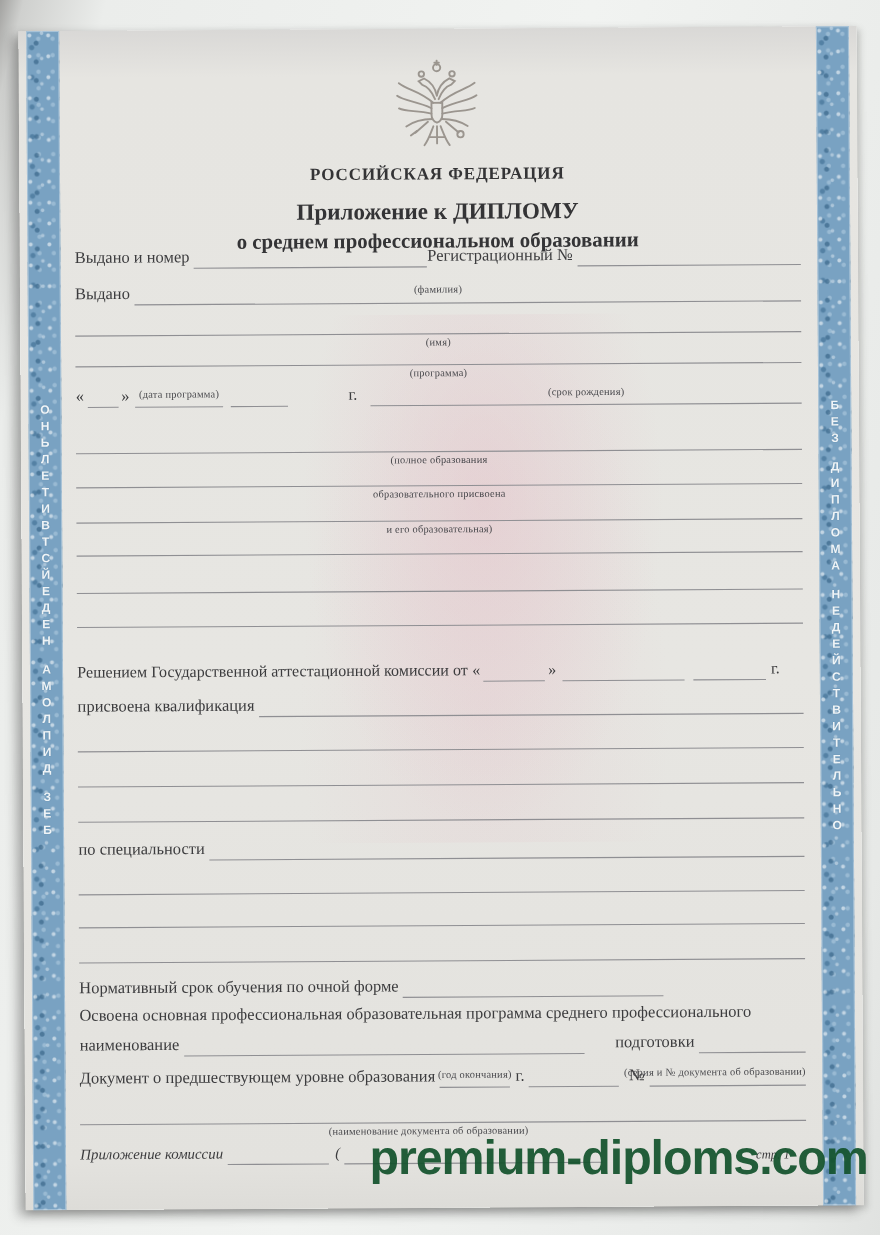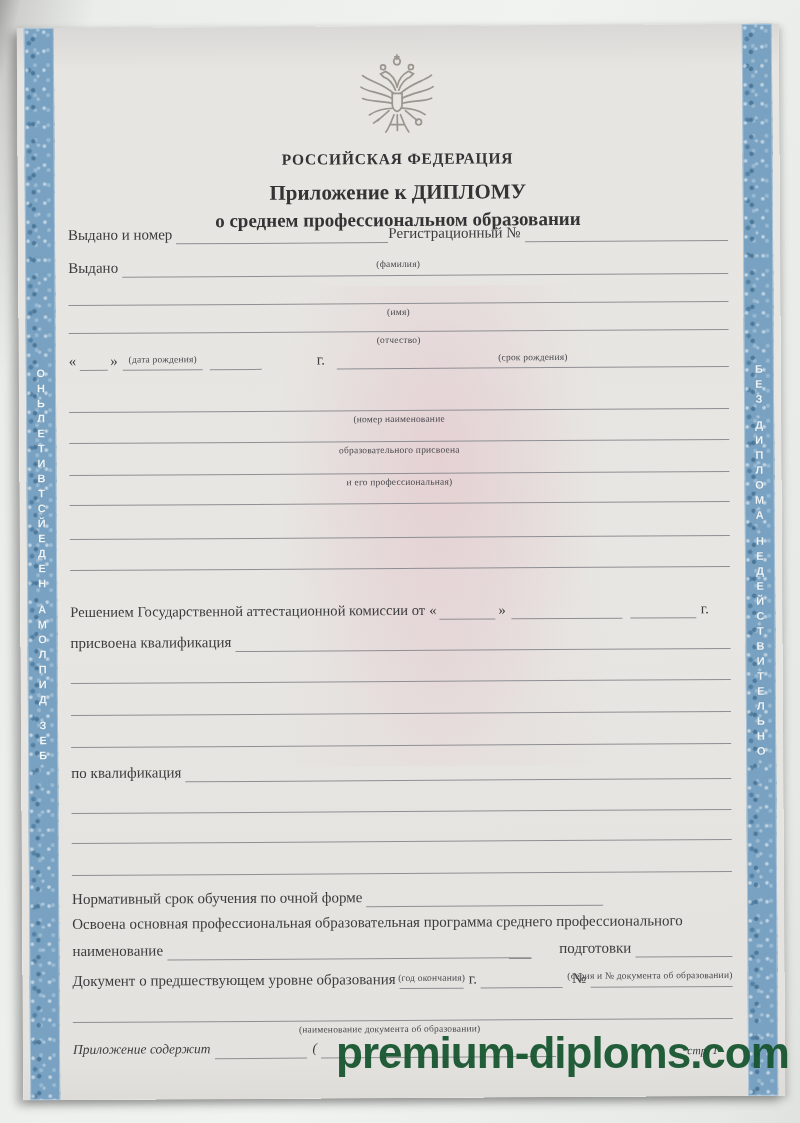--- a/index.html
+++ b/index.html
@@ -165,45 +165,45 @@
     <div class="row" style="top:230px">
       <span class="lbl">Выдано</span>
       <span class="fl grow"></span>
       <span class="cap">(фамилия)</span>
     </div>
 
     <div class="hr" style="top:277px">
       <span class="cap">(имя)</span>
     </div>
     <div class="hr" style="top:305px">
-      <span class="cap">(отчество)</span>
+      <span class="cap">(программа)</span>
     </div>
 
     <div class="row" style="top:323px">
       <span>«</span>
       <span class="fl" style="width:28px;margin:0 3px"></span>
       <span>»</span>
       <span class="fl" style="width:80px;margin-left:5px">
-        <span class="cap">(дата рождения)</span>
+        <span class="cap">(дата программа)</span>
       </span>
       <span class="fl" style="width:52px;margin-left:7px"></span>
       <span class="lbl" style="margin-left:55px">г.</span>
       <span class="fl grow" style="margin-left:8px">
         <span class="cap">(срок рождения)</span>
       </span>
     </div>
 
     <div class="hr" style="top:384px">
-      <span class="cap">(номер наименование</span>
+      <span class="cap">(полное образования</span>
     </div>
     <div class="hr" style="top:415px">
       <span class="cap">образовательного присвоена</span>
     </div>
     <div class="hr" style="top:447px">
-      <span class="cap">и его профессиональная)</span>
+      <span class="cap">и его образовательная)</span>
     </div>
 
     <div class="hr" style="top:477px"></div>
     <div class="hr" style="top:511px"></div>
     <div class="hr" style="top:542px"></div>
 
     <div class="row" style="top:574px;font-size:14.6px">
       <span class="lbl">Решением Государственной аттестационной комиссии от</span>
       <span>«</span>
       <span class="fl" style="width:56px;margin:0 3px"></span>
@@ -216,21 +216,21 @@
     <div class="row" style="top:605px">
       <span class="lbl">присвоена квалификация</span>
       <span class="fl grow"></span>
     </div>
 
     <div class="hr" style="top:655px"></div>
     <div class="hr" style="top:687px"></div>
     <div class="hr" style="top:719px"></div>
 
     <div class="row" style="top:735px">
-      <span class="lbl">по квалификация</span>
+      <span class="lbl">по специальности</span>
       <span class="fl grow"></span>
     </div>
 
     <div class="hr" style="top:785px"></div>
     <div class="hr" style="top:815px"></div>
     <div class="hr" style="top:847px"></div>
 
     <div class="row" style="top:861px">
       <span class="lbl">Нормативный срок обучения по очной форме</span>
       <span class="fl" style="width:237px"></span>
@@ -257,21 +257,21 @@
       <span class="lbl" style="margin-left:9px">№</span>
       <span class="fl grow"></span>
       <span class="cap cap-right">(серия и № документа об образовании)</span>
     </div>
 
     <div class="hr" style="top:994px">
       <span class="cap" style="left:48%">(наименование документа об образовании)</span>
     </div>
 
     <div class="row it" style="top:1012px;font-size:13.5px">
-      <span class="lbl">Приложение содержит</span>
+      <span class="lbl">Приложение комиссии</span>
       <span class="fl" style="width:92px;margin-right:6px"></span>
       <span>(</span>
       <span class="fl" style="width:235px;margin-left:4px"></span>
     </div>
 
     <div class="pagenum">стр. 1</div>
 
   </div>
 </div>
 

